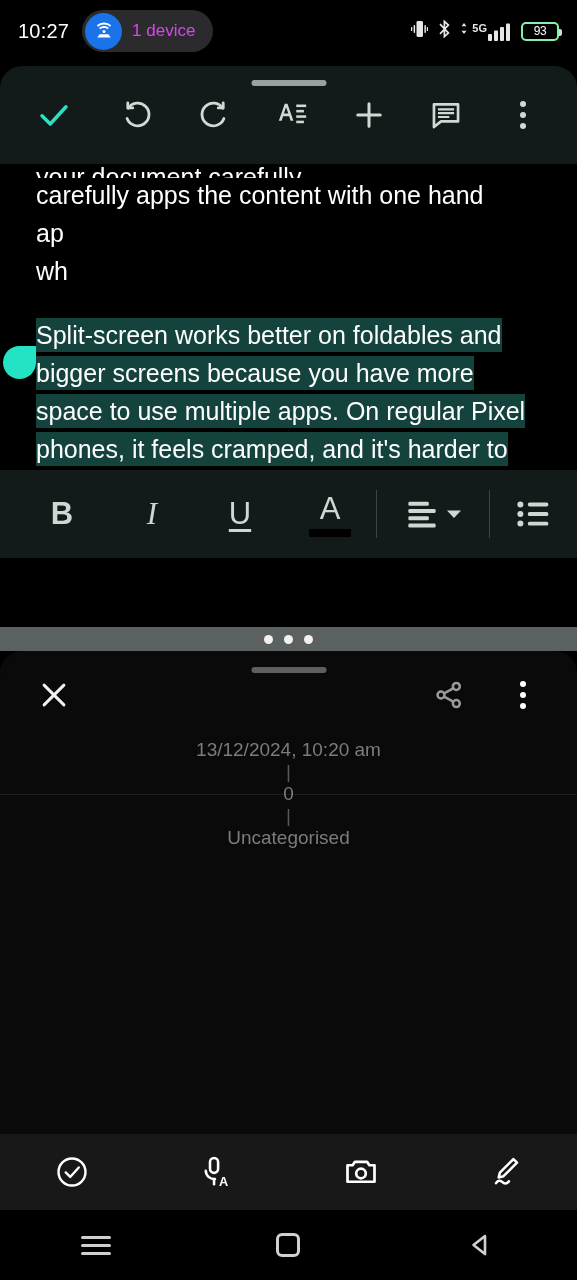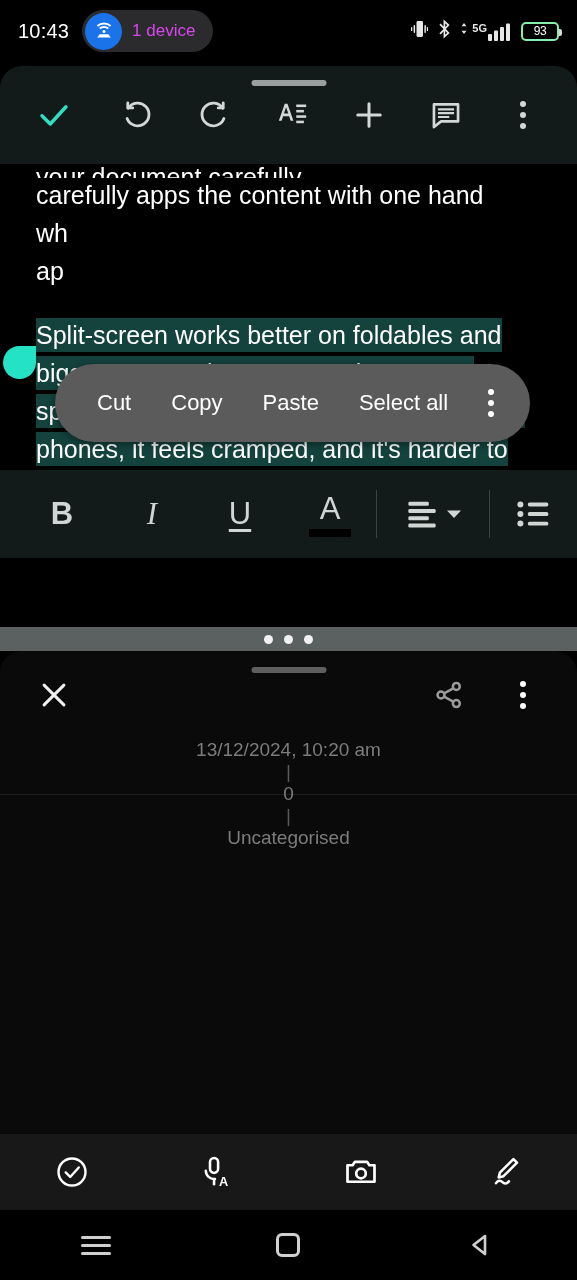--- a/index.html
+++ b/index.html
@@ -160,21 +160,21 @@
   .navbar .nb { flex: 1; display: flex; align-items: center; justify-content: center; cursor: pointer; }
   .nb-lines i { display: block; width: 30px; height: 3px; background: #d0d0d0; margin: 5px 0; border-radius: 2px; }
   .nb-square { width: 24px; height: 24px; border: 3px solid #d0d0d0; border-radius: 6px; }
 </style>
 </head>
 <body>
 
 <div id="screen">
 
   <div class="statusbar">
-    <span class="status-clock">10:43</span>
+    <span class="status-clock">10:27</span>
 
     <div class="device-pill">
       <span class="hotspot-ic">
         <svg width="24" height="24" viewBox="0 0 24 24" fill="#fff">
           <path d="M12 5.5c2.3 0 4.4.8 6 2.2l1.2-1.5A11 11 0 0 0 12 3.5a11 11 0 0 0-7.2 2.7L6 7.7a9 9 0 0 1 6-2.2z"></path>
           <path d="M12 9c1.4 0 2.7.5 3.7 1.3l1.2-1.5A7.4 7.4 0 0 0 12 7a7.4 7.4 0 0 0-4.9 1.8l1.2 1.5A5.6 5.6 0 0 1 12 9z"></path>
           <circle cx="12" cy="12.6" r="1.5"></circle>
           <path d="M7.6 15.3h8.8l2.3 3.2H5.3z"></path>
         </svg>
       </span>
@@ -267,41 +267,30 @@
         <i style="width:6px;height:6px;border-radius:50%;background:#d2d8d6;display:block;"></i>
         <i style="width:6px;height:6px;border-radius:50%;background:#d2d8d6;display:block;"></i>
         <i style="width:6px;height:6px;border-radius:50%;background:#d2d8d6;display:block;"></i>
       </div>
     </div>
 
     <div class="doc-area">
       <div class="doc-line-clip">your document carefully</div>
       <div class="doc-para-above">
         <div>carefully apps the content with one hand</div>
+        <div>ap</div>
         <div>wh</div>
-        <div>ap</div>
       </div>
 
       <div class="doc-selected">
         <span class="hl">Split-screen works better on foldables and bigger screens because you have more space to use multiple apps. On regular Pixel phones, it feels cramped, and it's harder to multitask.</span>
       </div>
       <div class="sel-handle start"></div>
       <div class="sel-handle end"></div>
 
-      <div class="ctx-menu">
-        <span class="ctx-item">Cut</span>
-        <span class="ctx-item">Copy</span>
-        <span class="ctx-item">Paste</span>
-        <span class="ctx-item">Select all</span>
-        <span class="ctx-dots">
-            <i></i>
-            <i></i>
-            <i></i>
-          </span>
-      </div>
     </div>
 
     <div class="format-bar">
       <div class="fmt-btn" style="width:16px;"></div>
       <div class="fmt-btn" style="width:92px;">
         <span class="fmt-label" style="font-weight:700;">B</span>
       </div>
       <div class="fmt-btn" style="width:88px;">
         <span class="fmt-label" style="font-style:italic;font-family:'Liberation Serif',serif;">I</span>
       </div>

